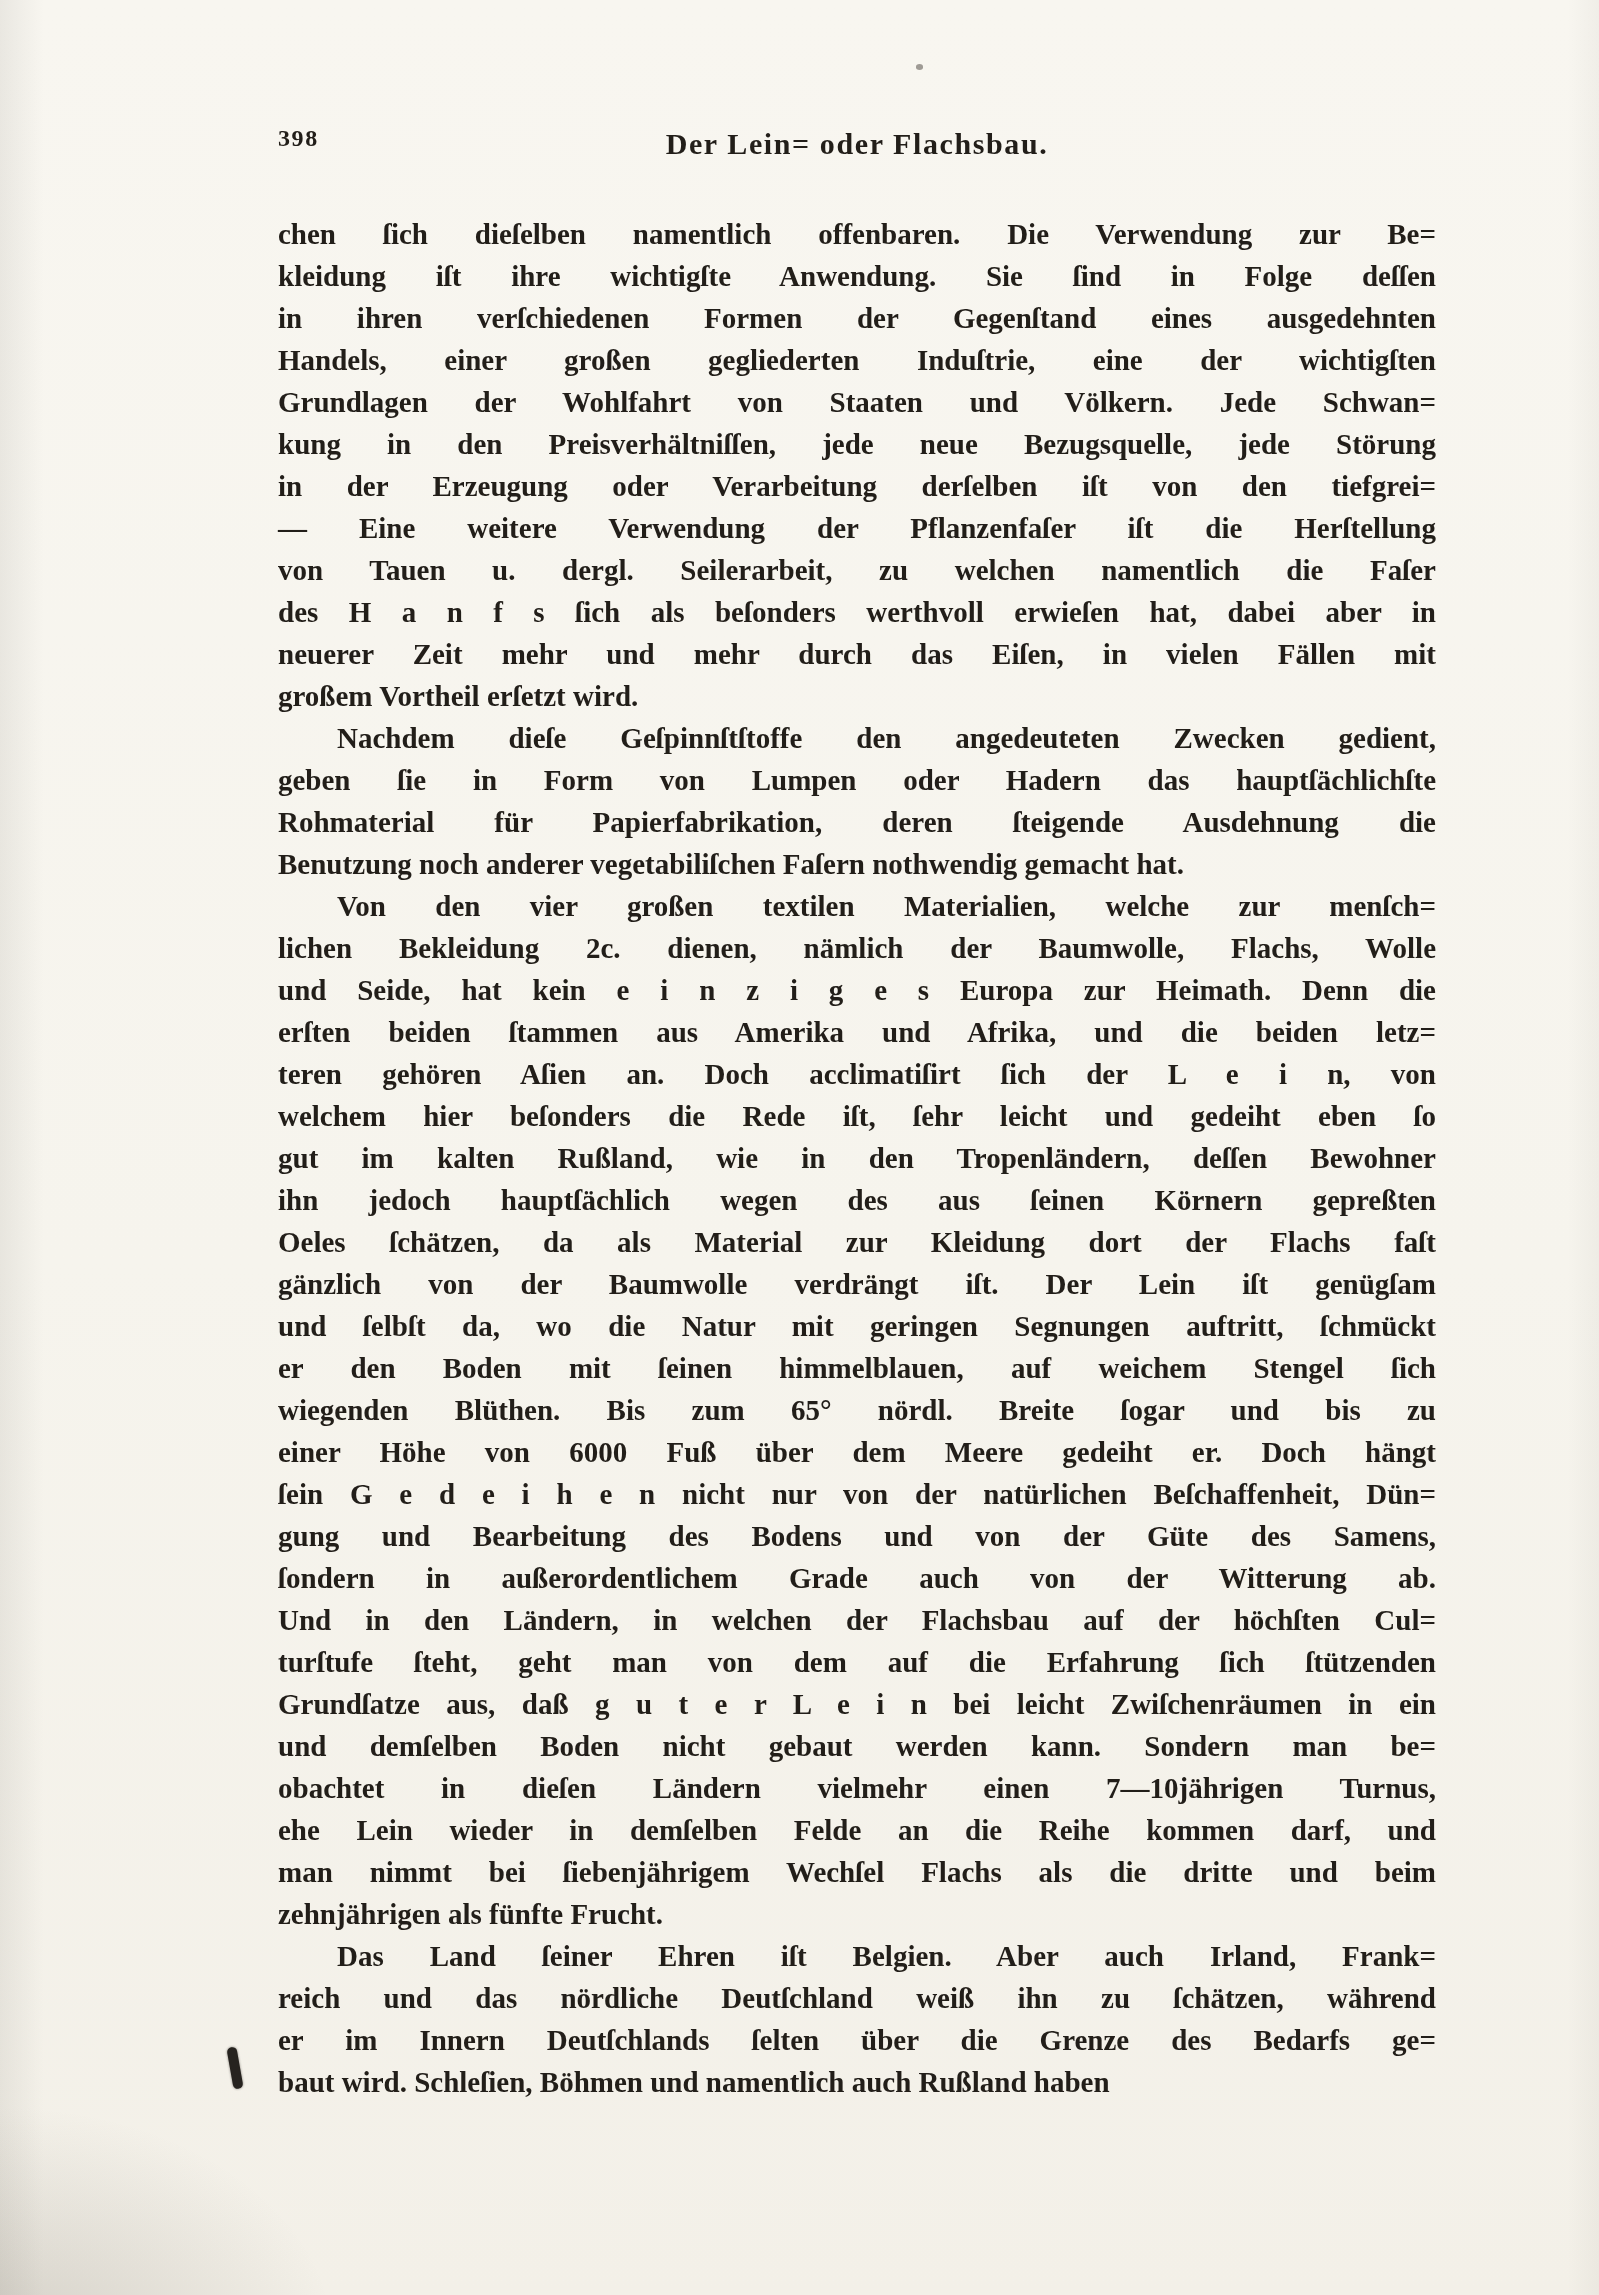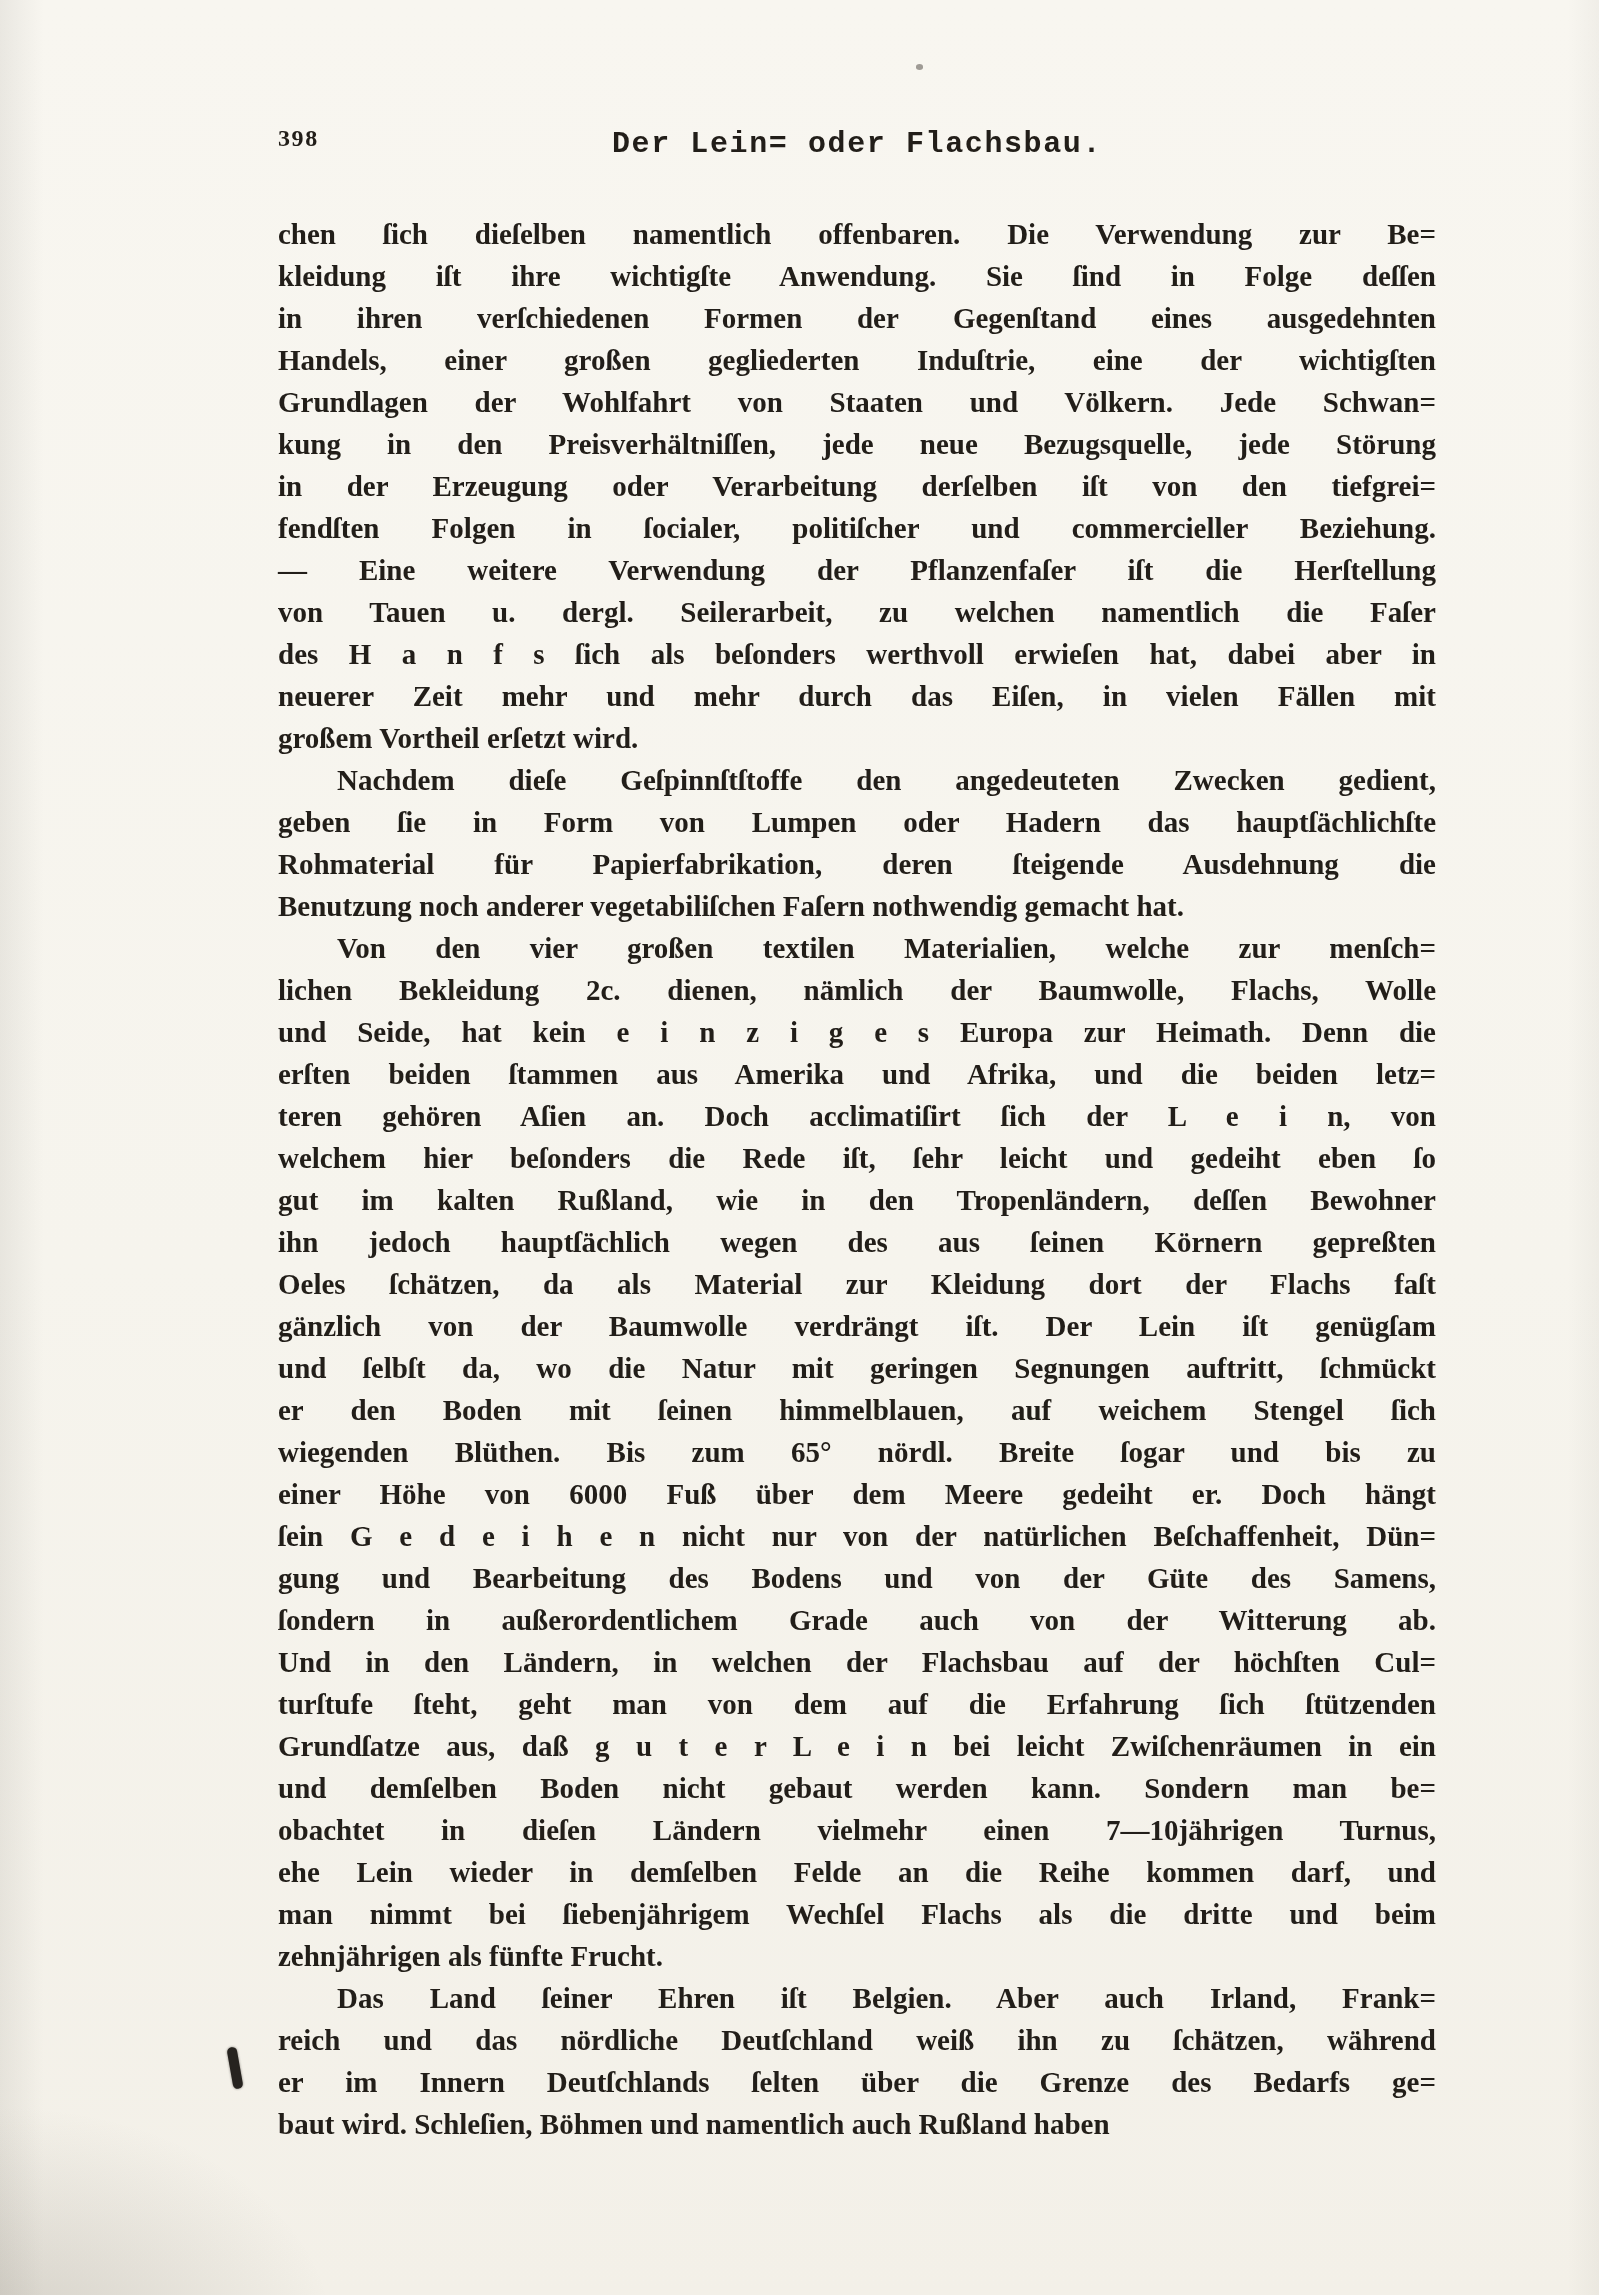--- a/index.html
+++ b/index.html
@@ -38,21 +38,20 @@
     letter-spacing: 1.6px;
   }
   .title {
     position: absolute;
     left: 0;
     right: 0;
     top: 1.6px;
     text-align: center;
     font-size: 30px;
     letter-spacing: 1.6px;
-    font-family: Liberation Mono, monospace;
   }
   .textblock {
     position: absolute;
     left: 278px;
     top: 213px;
     width: 1158px;
     font-size: 29px;
   }
   .line {
     text-align: justify;
@@ -99,21 +98,20 @@
     <span class="title">Der Lein= oder Flachsbau.</span>
   </div>
   <div class="textblock" id="textblock">
       <div class="line">chen ſich dieſelben namentlich offenbaren. Die Verwendung zur Be=</div>
       <div class="line">kleidung iſt ihre wichtigſte Anwendung. Sie ſind in Folge deſſen</div>
       <div class="line">in ihren verſchiedenen Formen der Gegenſtand eines ausgedehnten</div>
       <div class="line">Handels, einer großen gegliederten Induſtrie, eine der wichtigſten</div>
       <div class="line">Grundlagen der Wohlfahrt von Staaten und Völkern. Jede Schwan=</div>
       <div class="line">kung in den Preisverhältniſſen, jede neue Bezugsquelle, jede Störung</div>
       <div class="line">in der Erzeugung oder Verarbeitung derſelben iſt von den tiefgrei=</div>
-      <div class="line">fendſten Folgen in ſocialer, politiſcher und commercieller Beziehung.</div>
       <div class="line">— Eine weitere Verwendung der Pflanzenfaſer iſt die Herſtellung</div>
       <div class="line">von Tauen u. dergl. Seilerarbeit, zu welchen namentlich die Faſer</div>
       <div class="line">des H a n f s ſich als beſonders werthvoll erwieſen hat, dabei aber in</div>
       <div class="line">neuerer Zeit mehr und mehr durch das Eiſen, in vielen Fällen mit</div>
       <div class="line last">großem Vortheil erſetzt wird.</div>
       <div class="line indent">Nachdem dieſe Geſpinnſtſtoffe den angedeuteten Zwecken gedient,</div>
       <div class="line">geben ſie in Form von Lumpen oder Hadern das hauptſächlichſte</div>
       <div class="line">Rohmaterial für Papierfabrikation, deren ſteigende Ausdehnung die</div>
       <div class="line last">Benutzung noch anderer vegetabiliſchen Faſern nothwendig gemacht hat.</div>
       <div class="line indent">Von den vier großen textilen Materialien, welche zur menſch=</div>

